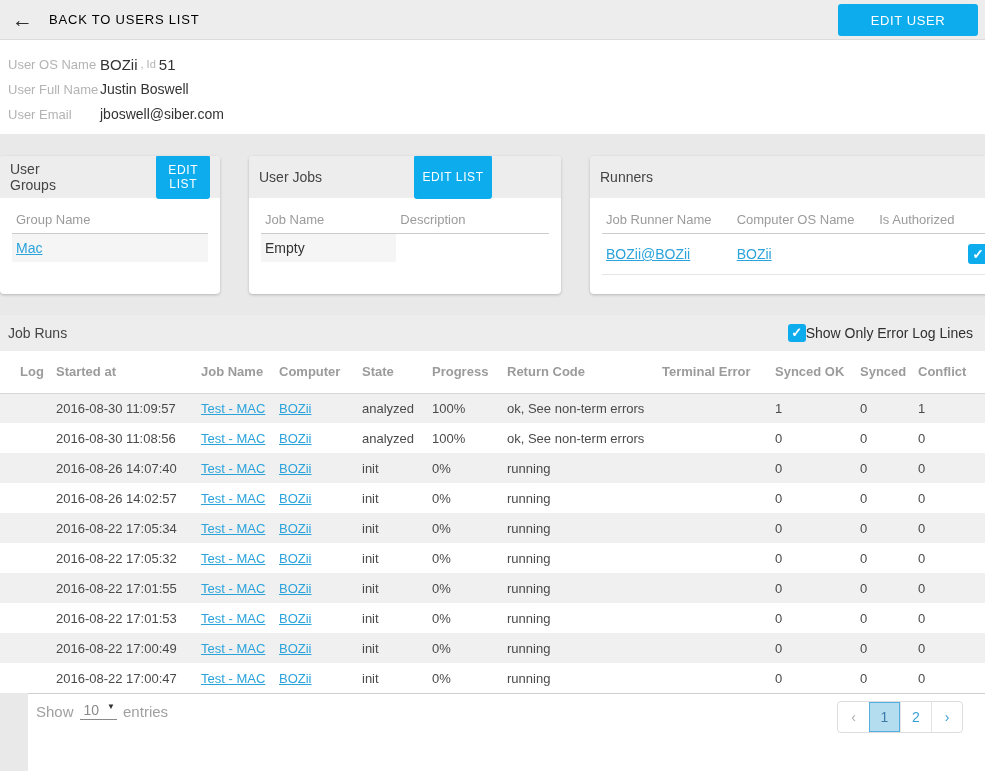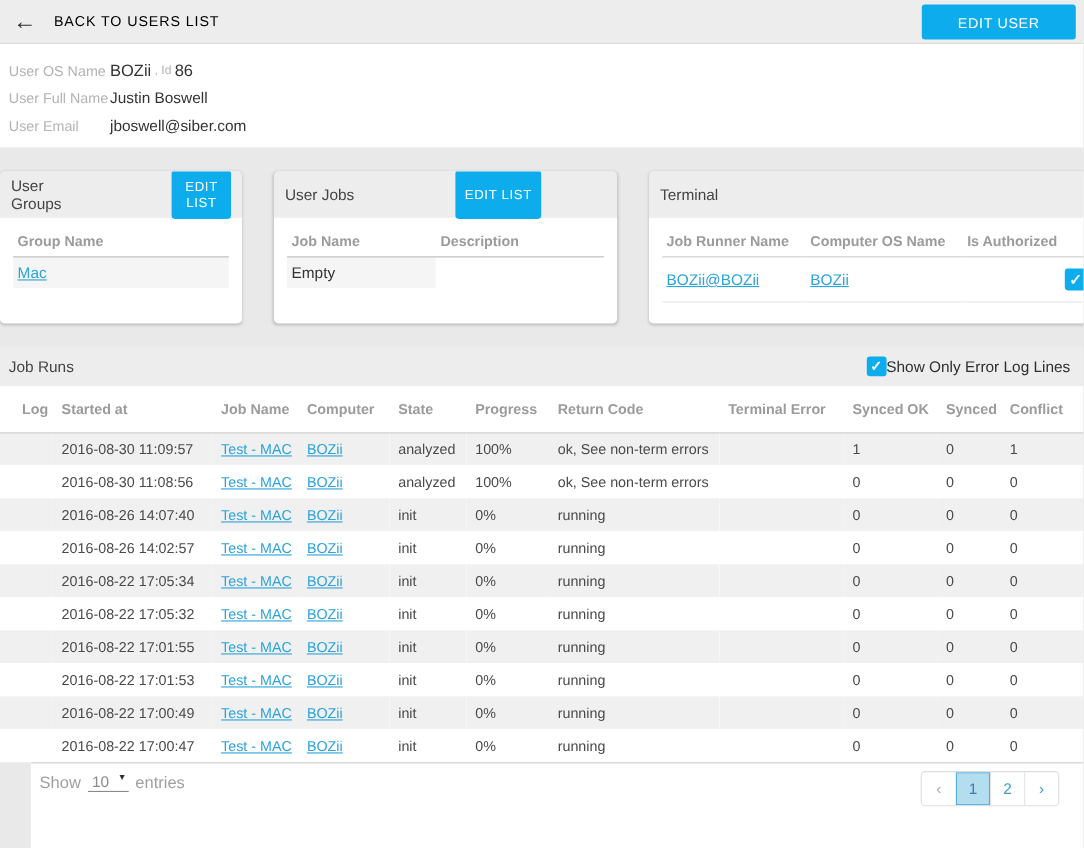--- a/index.html
+++ b/index.html
@@ -30,21 +30,21 @@
           box-shadow:0 1px 3px rgba(0,0,0,.22); height:138px; overflow:hidden; }
   .card-groups  { left:0;   width:220px; }
   .card-jobs    { left:249px; width:312px; }
   .card-runners { left:590px; width:420px; }
   .card-head { height:42px; background:#ededed; display:flex; align-items:center;
                padding:0 10px;gap:48px; }
   .card-title { font-size:14px; color:#444; }
   .edit-list-btn { width:78px; height:44px; font-size:12px; }
   .card-body { padding:10px 12px 0 12px; }
   .mini-table { width:100%; border-collapse:collapse; table-layout:fixed; }
-  .mini-table th { text-align:left; font-size:13px; color:#9b9b9b; font-weight:bold;
+  .mini-table th { text-align:left; font-size:13px; color:#9b9b9b; font-weight:normal;
                    padding:4px 4px 6px 4px; border-bottom:1px solid #ccc; }
   .mini-table td { font-size:14px; padding:6px 4px; color:#333; }
   .shaded { background:#f5f5f5; }
   a.link { color:#2ba3db; text-decoration:underline; cursor:pointer; }
   .runner-row td { border-bottom:1px solid #e6e6e6; }
 
   
   .cbox { display:inline-block; width:18px; height:18px; background:#0caced; border-radius:3px;
           color:#fff; font-size:13px; font-weight:bold; text-align:center; line-height:18px;
           cursor:pointer; vertical-align:middle; }
@@ -89,21 +89,21 @@
   <span class="back-arrow">←</span>
   <span class="back-label">BACK TO USERS LIST</span>
   <button class="btn-primary edit-user-btn">EDIT USER</button>
 </div>
 
 <div class="user-info">
   <div class="ui-row">
     <span class="ui-label">User OS Name</span>
     <span class="ui-value ui-os">BOZii</span>
     <span class="ui-id-sep">, Id</span>
-    <span class="ui-id">86</span>
+    <span class="ui-id">51</span>
   </div>
   <div class="ui-row">
     <span class="ui-label">User Full Name</span>
     <span class="ui-value">Justin Boswell</span>
   </div>
   <div class="ui-row">
     <span class="ui-label">User Email</span>
     <span class="ui-value">jboswell@siber.com</span>
   </div>
 </div>
@@ -149,21 +149,21 @@
           <td class="shaded">Empty</td>
           <td></td>
         </tr>
           </tbody>
       </table>
     </div>
   </div>
 
   <div class="card card-runners">
     <div class="card-head">
-      <span class="card-title">Terminal</span>
+      <span class="card-title">Runners</span>
     </div>
     <div class="card-body">
       <table class="mini-table">
         <thead>
             <tr>
           <th style="width:33%">Job Runner Name</th>
           <th style="width:36%">Computer OS Name</th>
           <th>Is Authorized</th>
         </tr>
           </thead>

